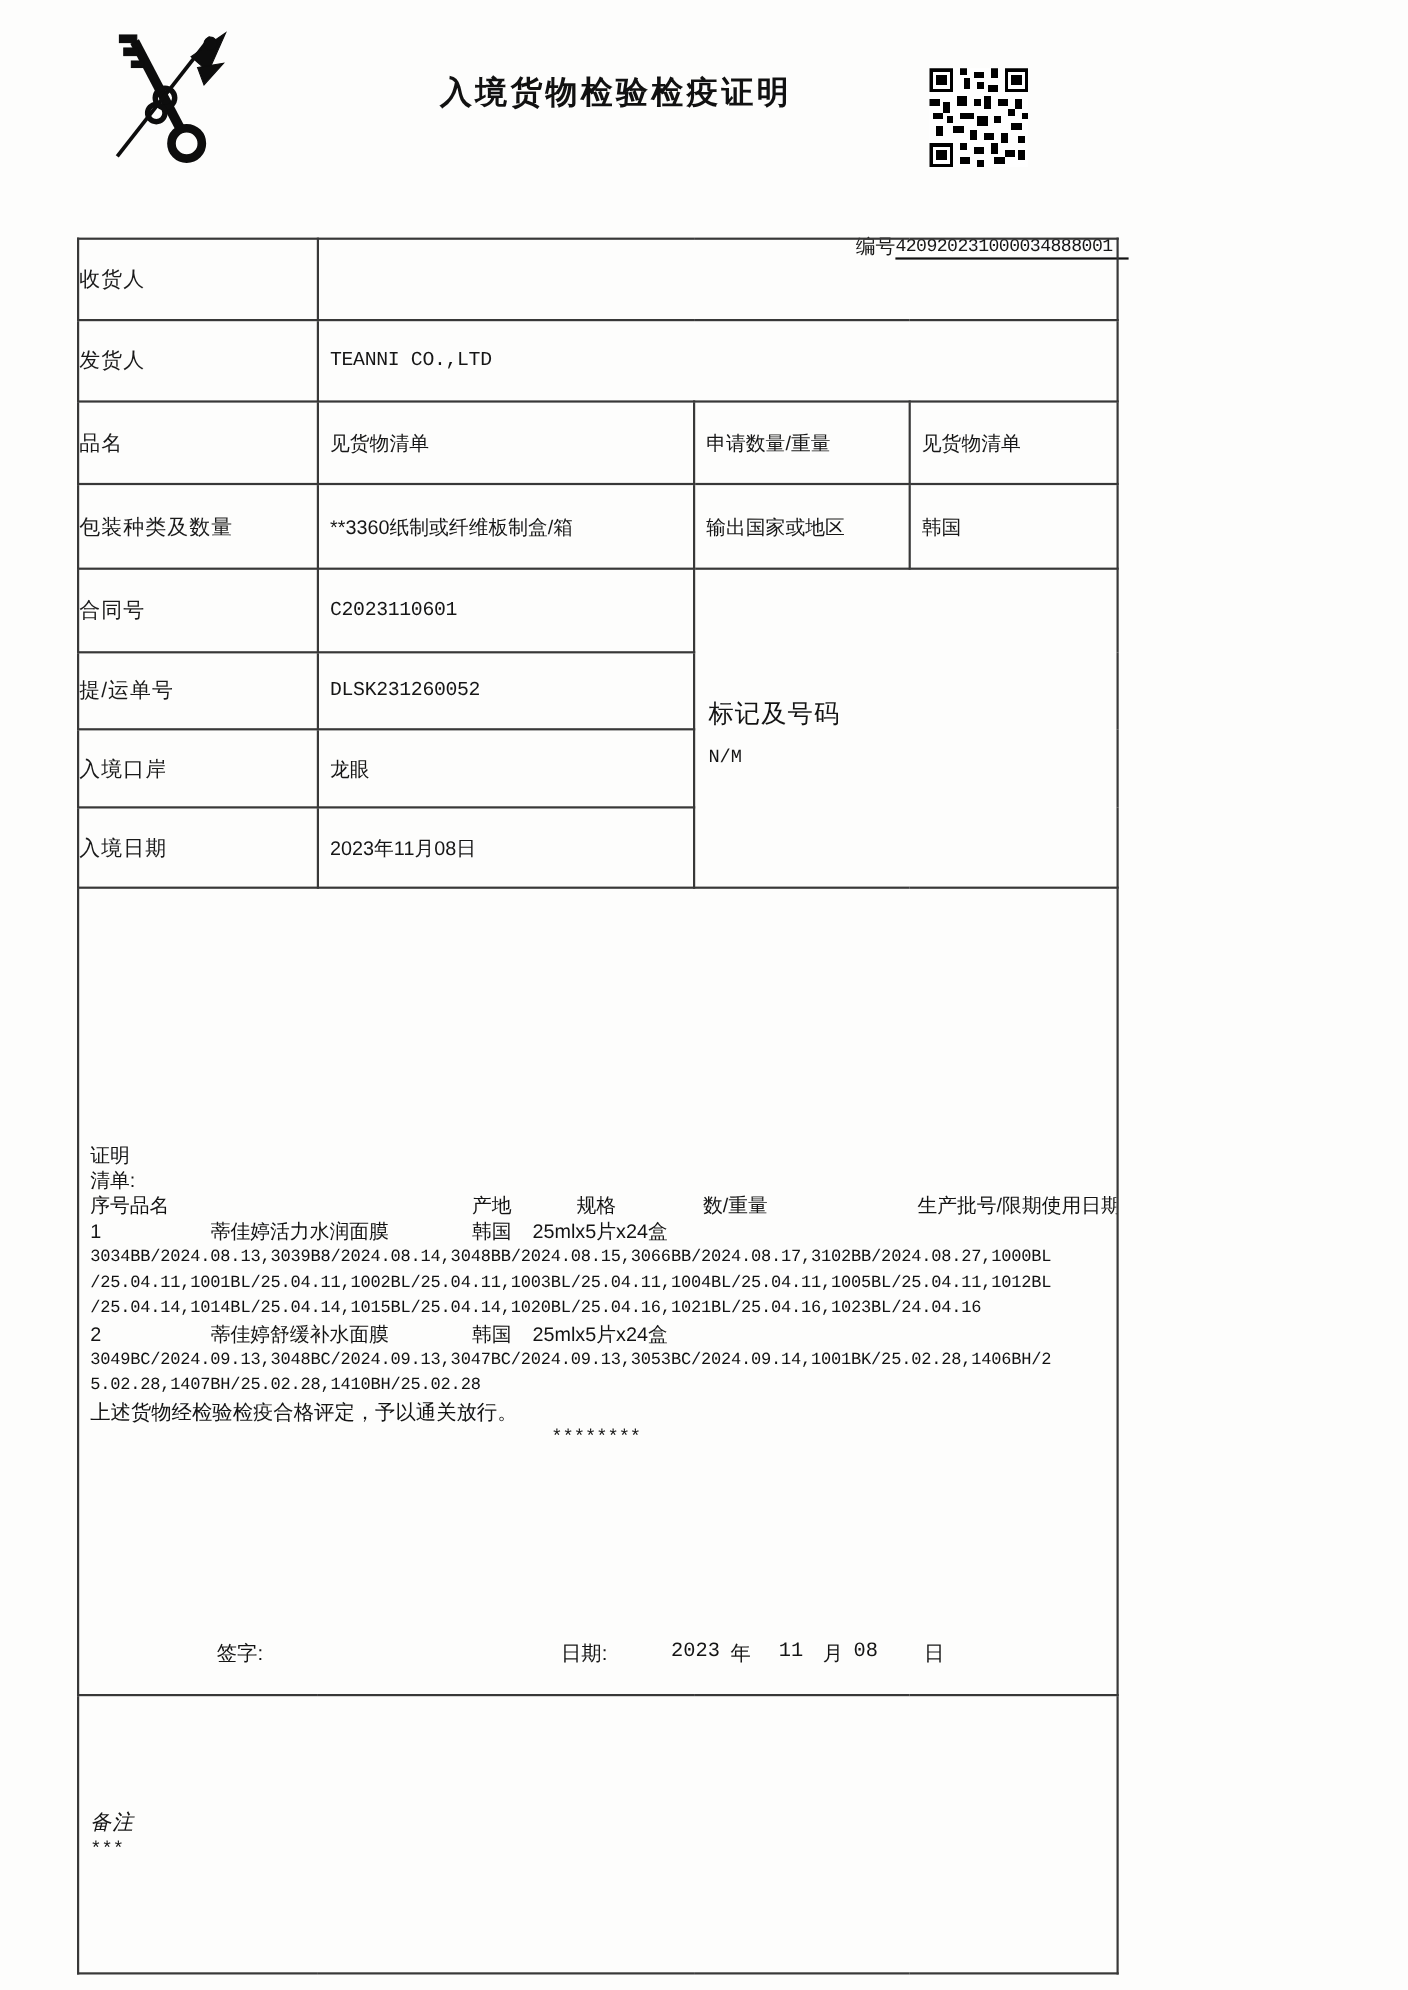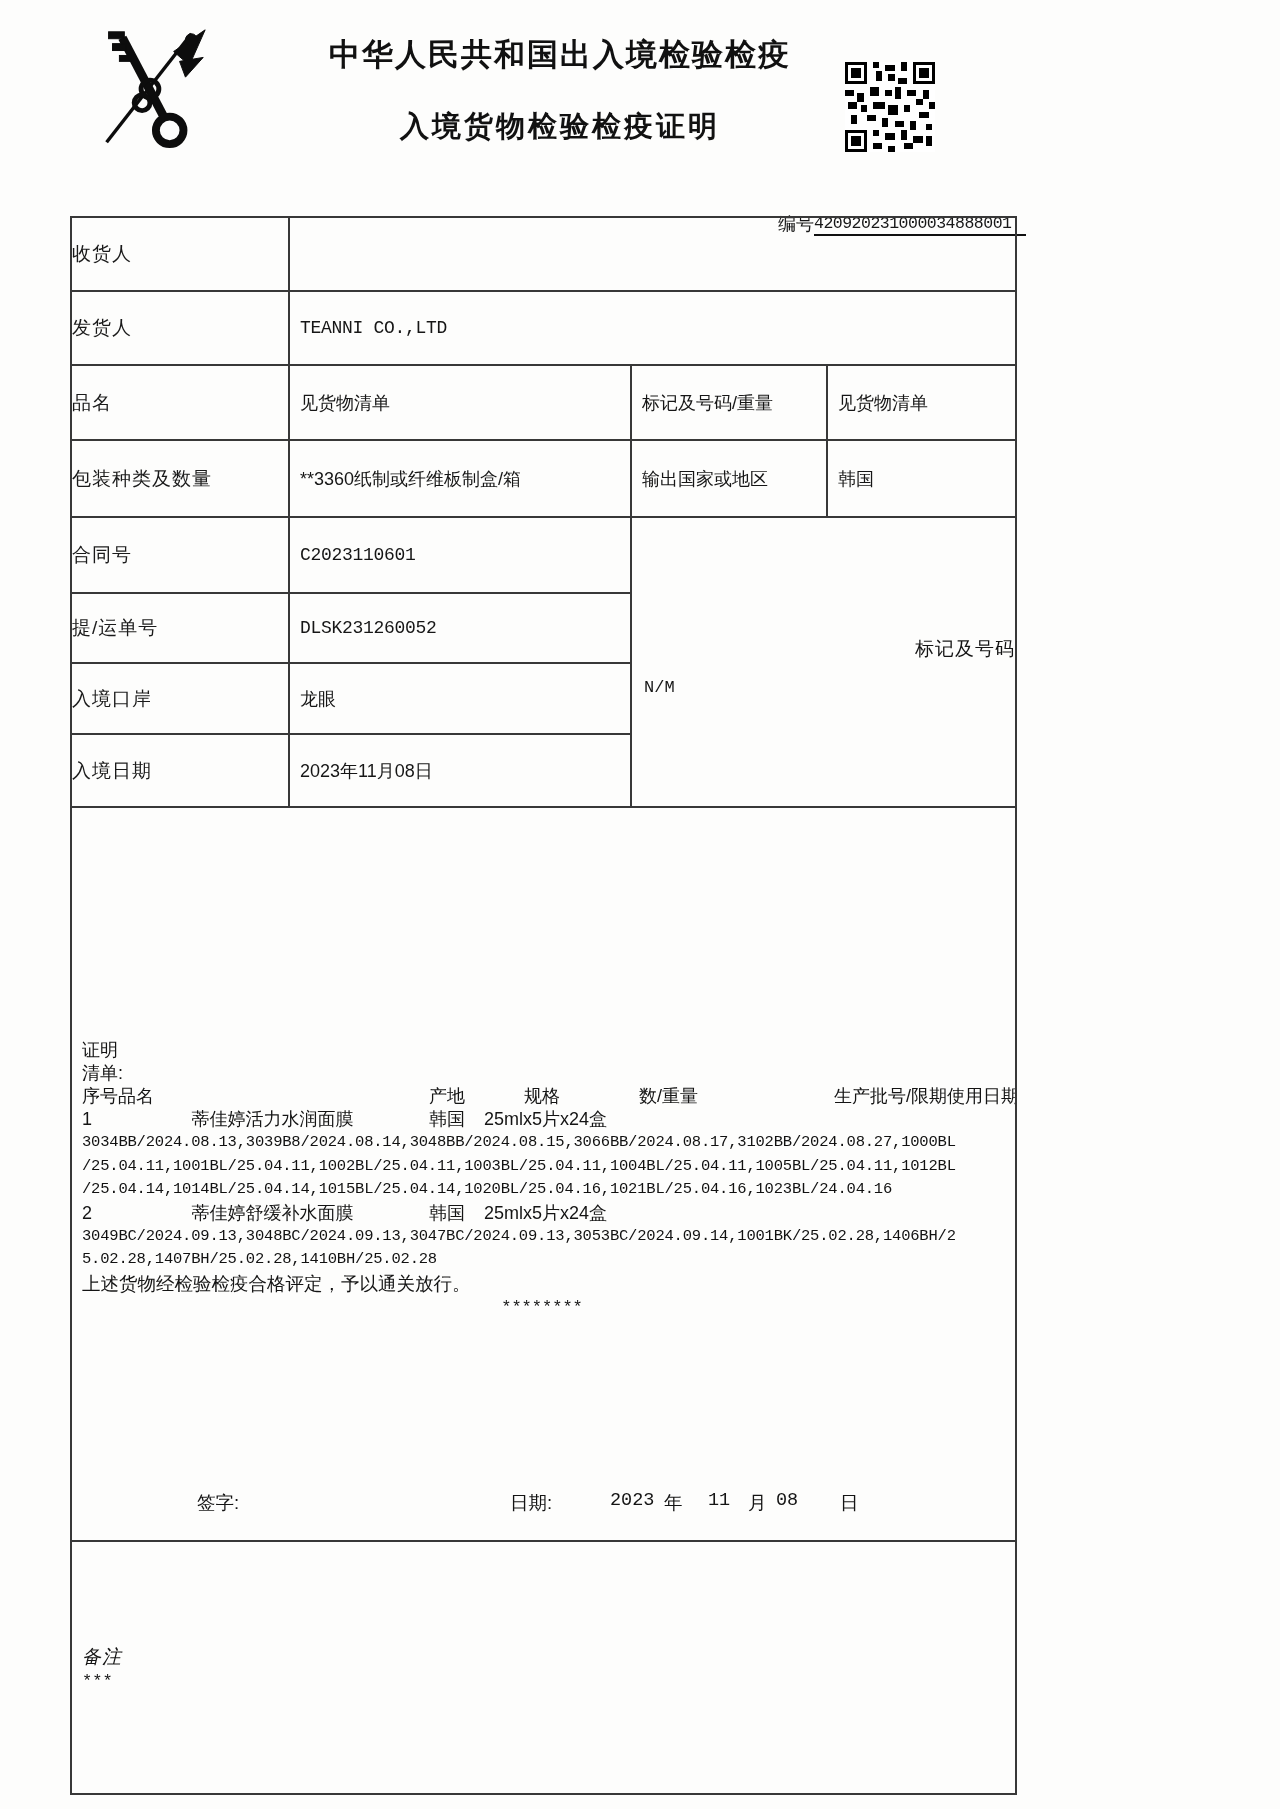--- a/index.html
+++ b/index.html
@@ -18,21 +18,21 @@
                  font-family:"Liberation Mono",monospace; font-size:16.5px; letter-spacing:-0.5px;
                  color:#181818; vertical-align:bottom; line-height:20px;margin-top:32px; }
 
   
   table.main { position:absolute; left:70px; top:216px; width:945px; border-collapse:collapse; table-layout:fixed; }
   table.main td { border:2.5px solid #383838; vertical-align:middle; overflow:hidden; }
   td.lab  { font-size:19px; color:#1a1a1a; letter-spacing:1px; }
   td.val  { padding-left:10px; font-size:18px; color:#161616; }
   .typed  { font-family:"Liberation Mono",monospace; font-size:17px; letter-spacing:-0.3px; }
   td.marks-cell { vertical-align:top; padding:8px 0 0 12px; }
-  .marks-label { font-size:19px; letter-spacing:1px;text-align:right; }
+  .marks-label { font-size:23px; letter-spacing:1px; }
   .marks-value { font-family:"Liberation Mono",monospace; font-size:17px; margin-top:16px; }
 
   
   td.cert-cell { vertical-align:top; padding:8px 26px 0 10px; position:relative; }
   .cert-line { font-size:18px; line-height:23px; white-space:nowrap; color:#141414; }
   .cols span { display:inline-block; font-size:18px; }
   .c1{width:347px;} .c2{width:95px;} .c3{width:115px;} .c4{width:195px;}
   .item span { display:inline-block; font-size:18px; }
   .i-idx{width:34px;} .i-name{width:313px;text-align:center;} .i-origin{width:55px;}
   .i-spec{font-family:Liberation Sans, sans-serif; font-size:16px;}
@@ -77,21 +77,20 @@
       <polygon points="86,34 118,12 102,48"></polygon>
       <polygon points="92,44 116,40 98,60"></polygon>
       <circle cx="104" cy="22" r="6"></circle>
 
       <circle cx="62" cy="72" r="9" fill="none" stroke-width="5"></circle>
       <circle cx="54" cy="86" r="8" fill="none" stroke-width="5"></circle>
     </g>
   </svg>
 
   <div class="titles">
-    <div class="title1">中华人民共和国出入境检验检疫</div>
     <div class="title2">入境货物检验检疫证明</div>
   </div>
 
   <svg class="qr" viewBox="0 0 29 29" shape-rendering="crispEdges">
     <rect width="29" height="29" fill="#fff"></rect>
     <g fill="#000">
       <rect x="0" y="0" width="7" height="7"></rect>
         <rect x="1" y="1" width="5" height="5" fill="#fff"></rect>
         <rect x="2" y="2" width="3" height="3"></rect>
       <rect x="22" y="0" width="7" height="7"></rect>
@@ -155,21 +154,21 @@
     </tr>
 
     <tr style="height:74px">
       <td class="lab">发货人</td>
       <td class="val typed" colspan="3">TEANNI CO.,LTD</td>
     </tr>
 
     <tr style="height:75px">
       <td class="lab">品名</td>
       <td class="val">见货物清单</td>
-      <td class="val">标记及号码/重量</td>
+      <td class="val">申请数量/重量</td>
       <td class="val">见货物清单</td>
     </tr>
 
     <tr style="height:77px">
       <td class="lab">包装种类及数量</td>
       <td class="val">**3360纸制或纤维板制盒/箱</td>
       <td class="val">输出国家或地区</td>
       <td class="val">韩国</td>
     </tr>
 

